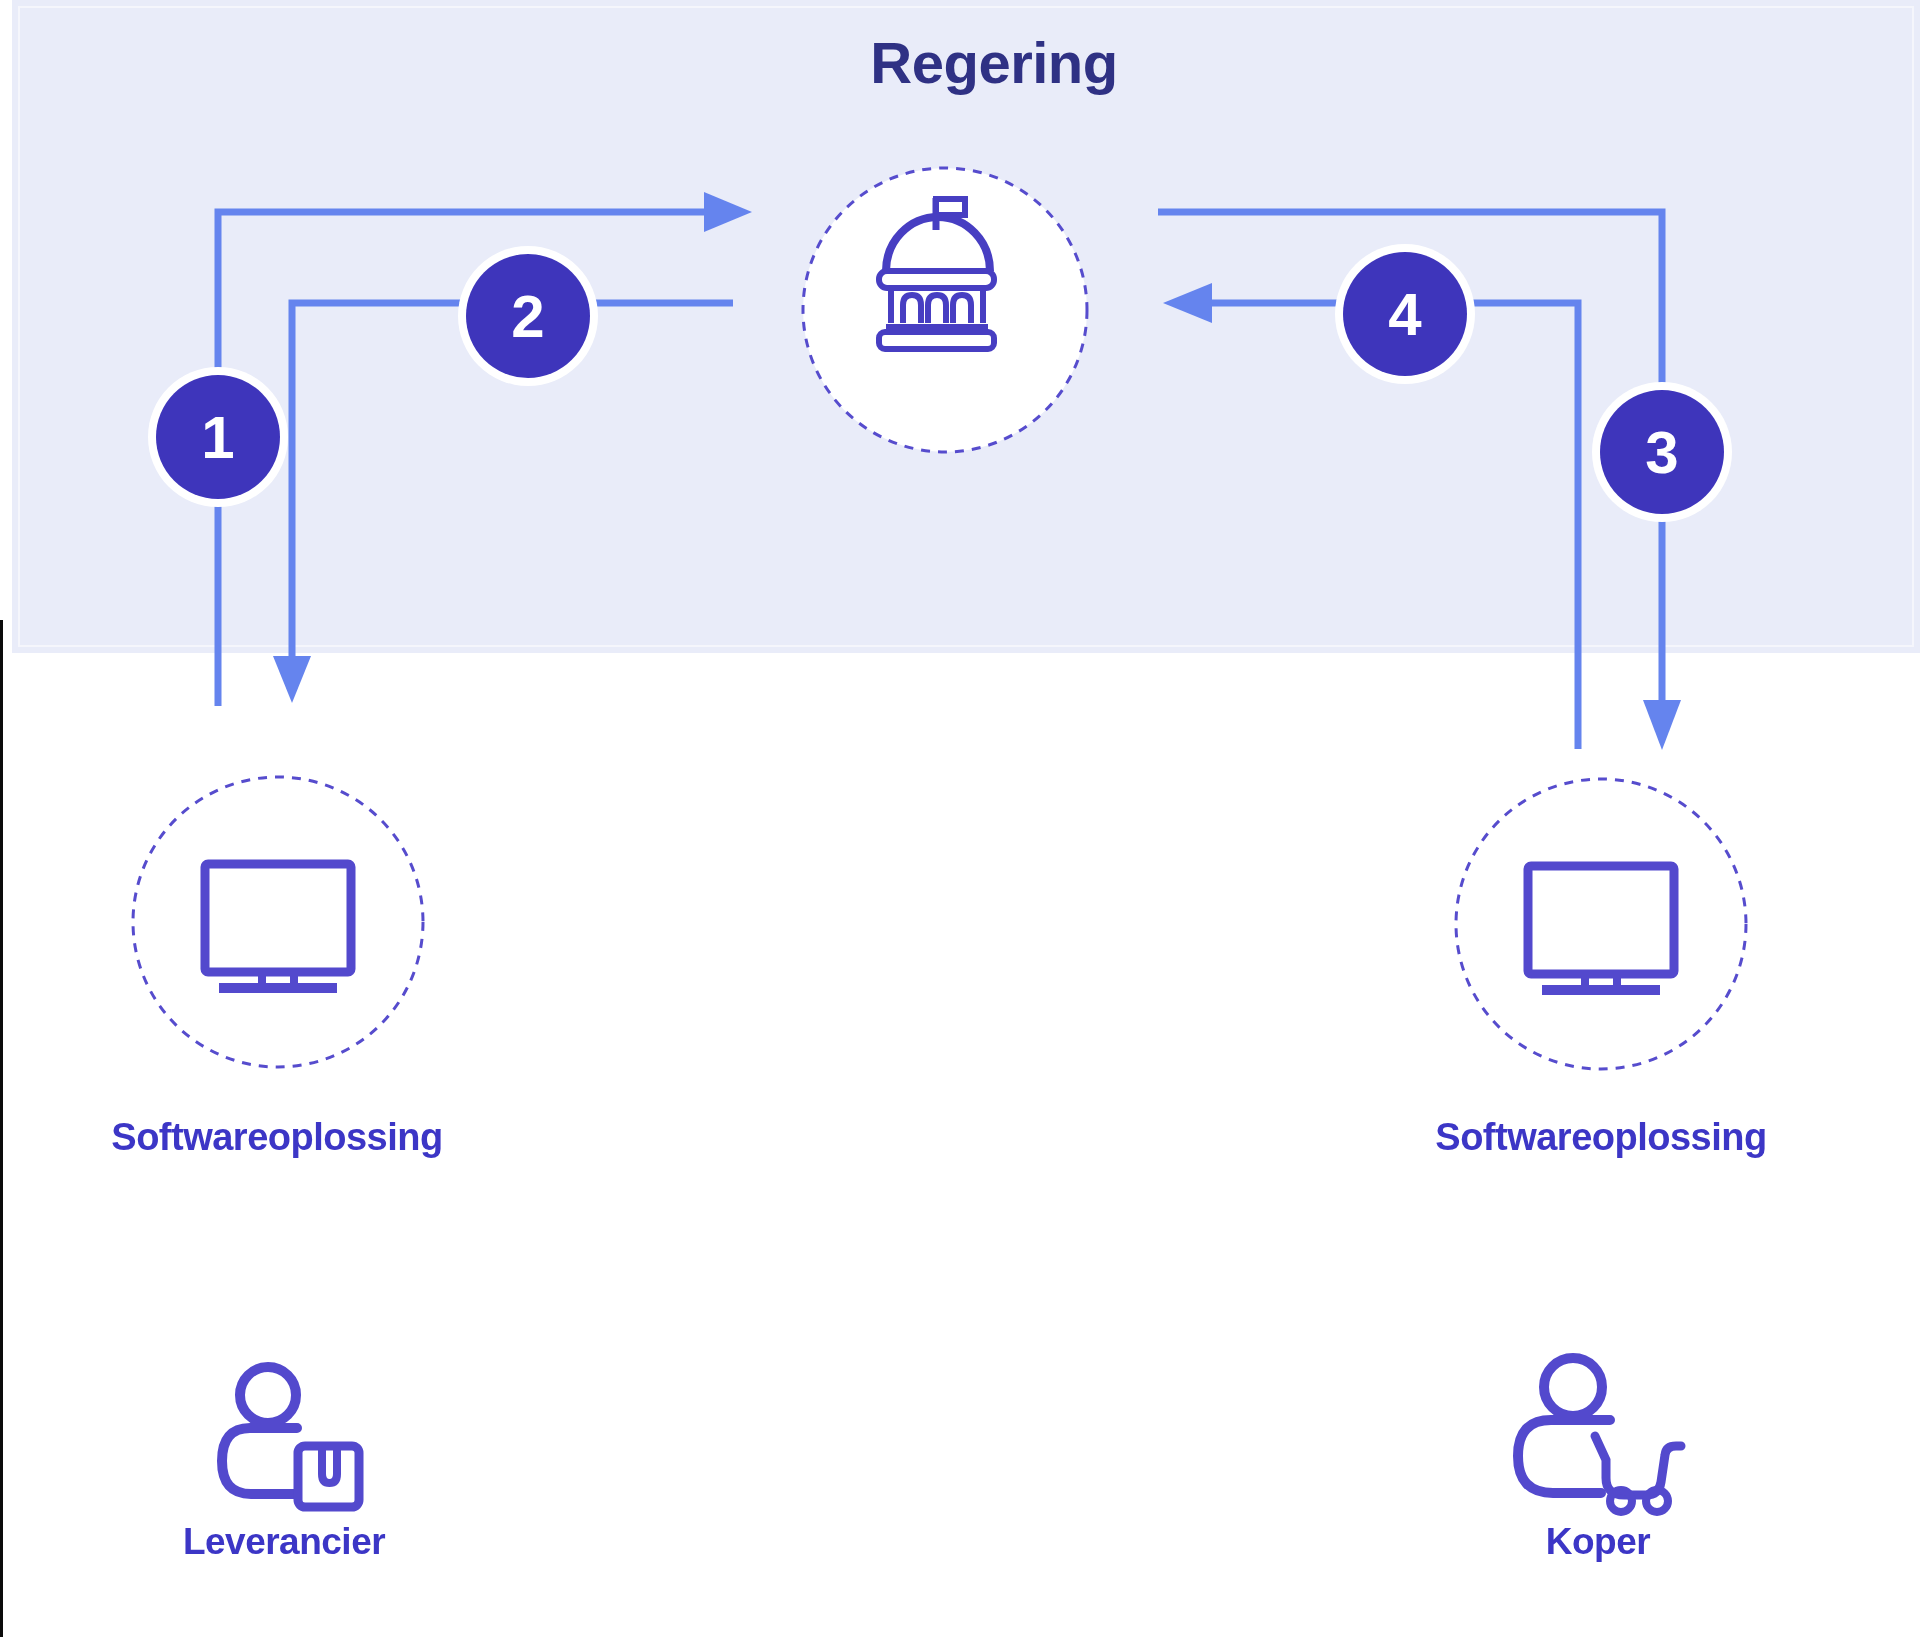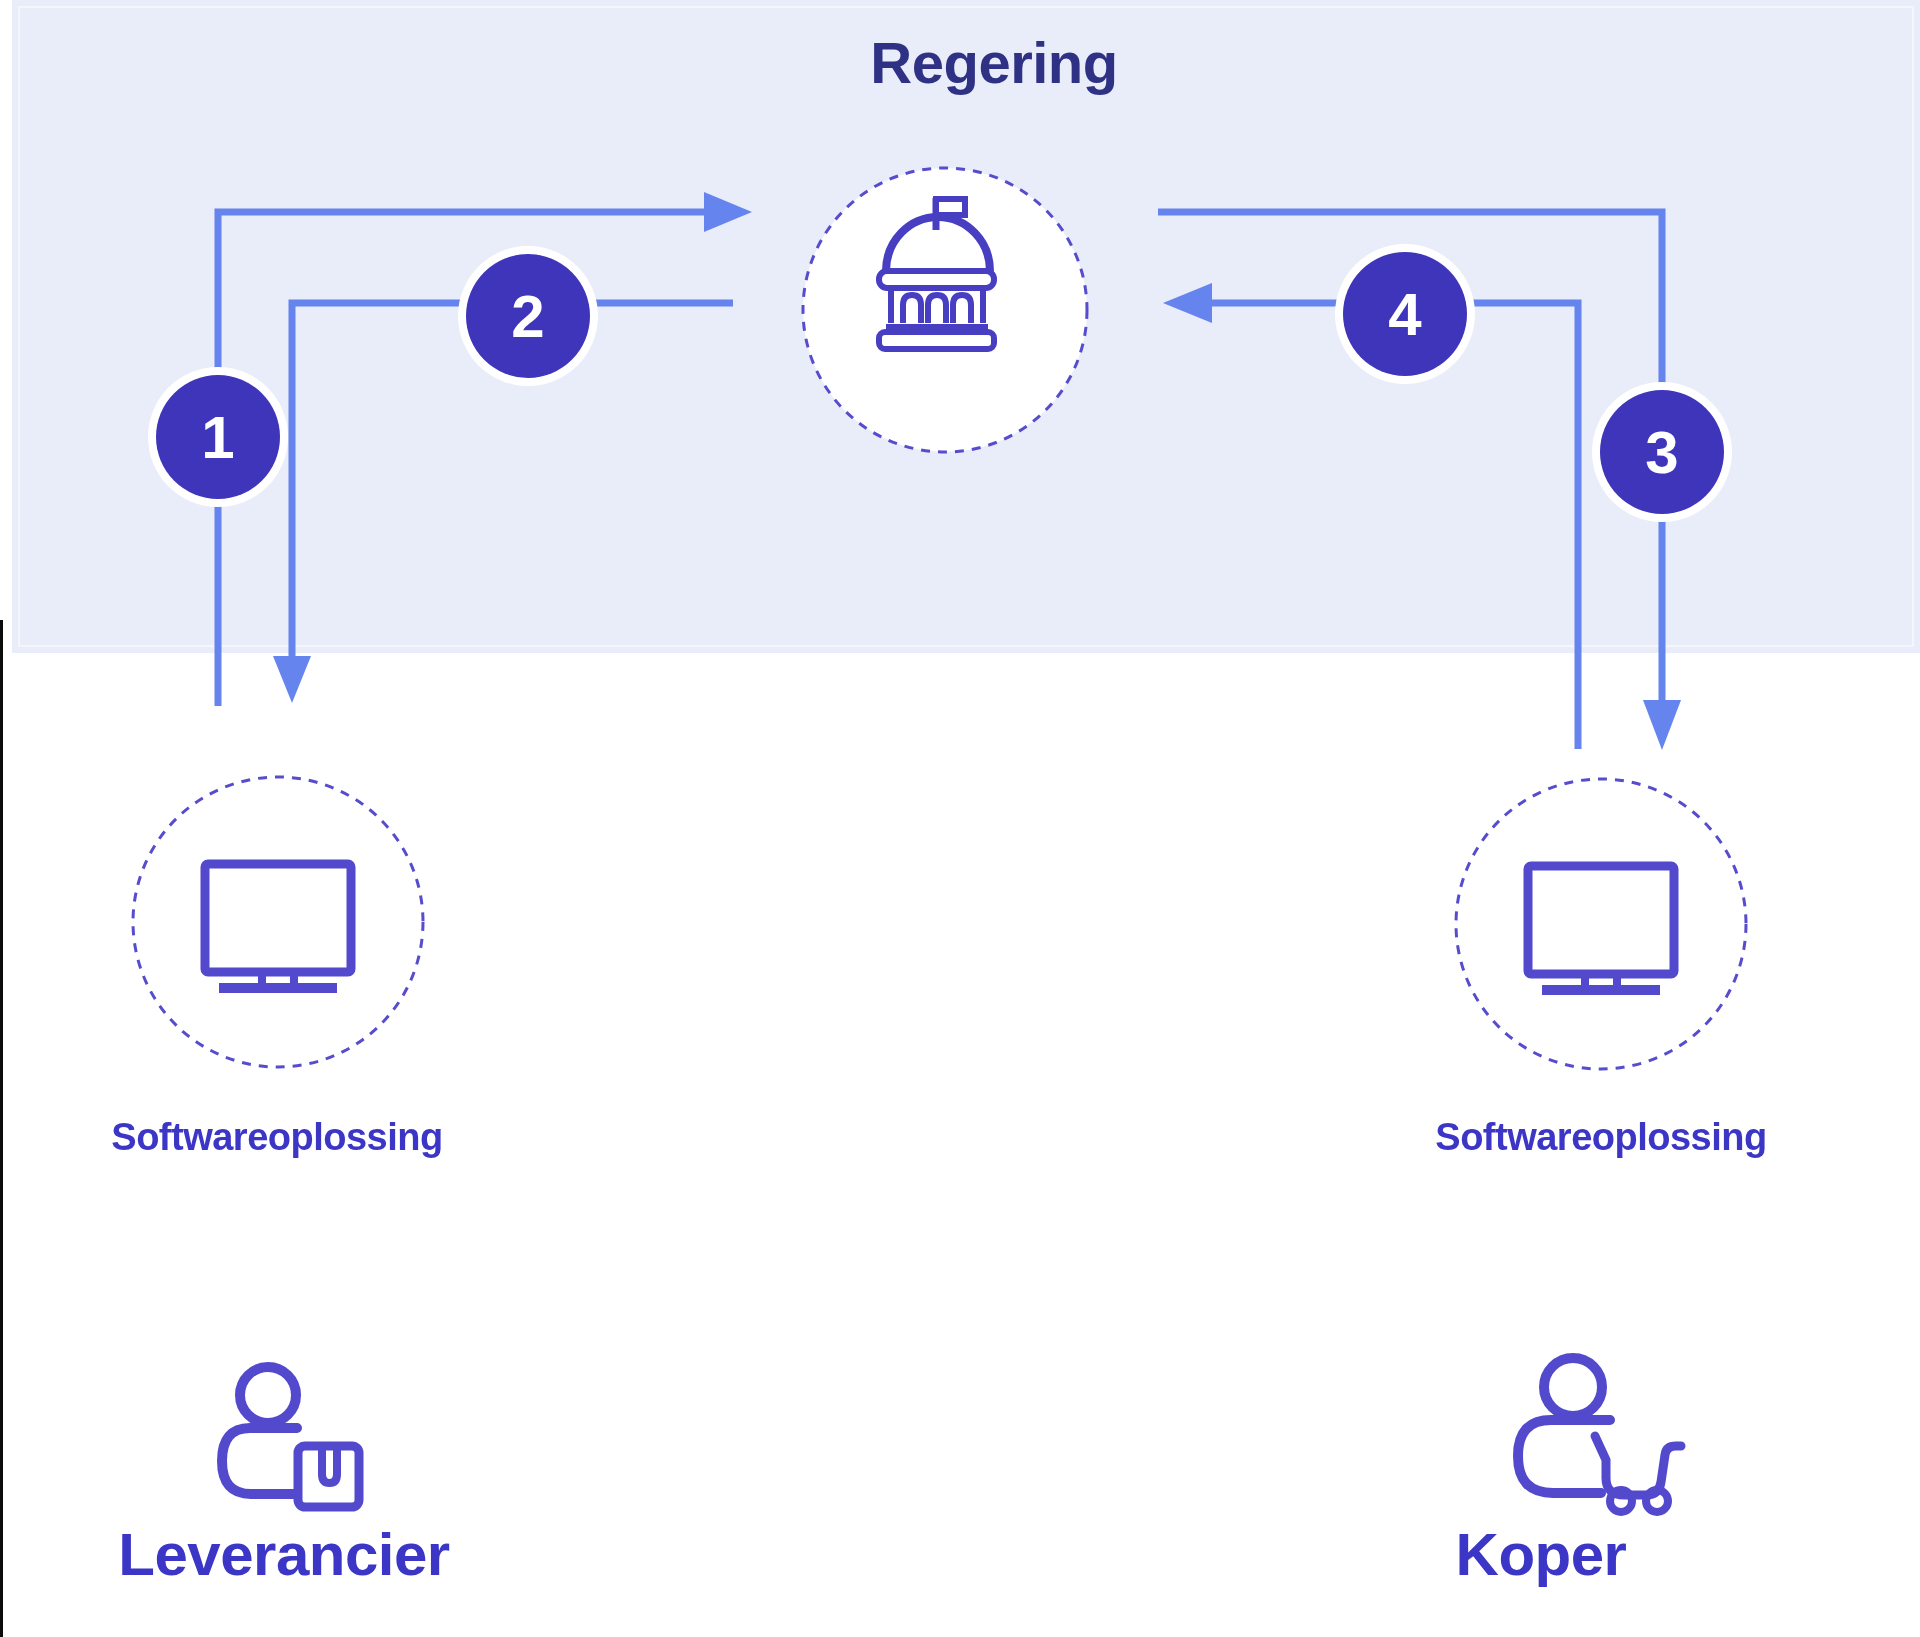--- a/index.html
+++ b/index.html
@@ -37,21 +37,21 @@
   .icon .fillw{fill:#fff;}
   .capitol{stroke:var(--capitol-stroke,#473ec2);fill:none;}
   .capitol .fillw{fill:#fff;}
   .label{
     position:absolute;transform:translateX(-50%);
     font-weight:700;line-height:1.05;white-space:nowrap;
     color:var(--label-text,#3c36c6);letter-spacing:-0.5px;
   }
   .label.title{font-size:58px;color:var(--title-text,#2f3184);margin-left:44px;}
   .label.sw{font-size:38px;}
-  .label.small{font-size:60px;}
+  .label.small{font-size:37px;}
 </style>
 </head>
 <body>
 
 <div class="stage">
 
   <div class="band"></div>
   <div class="edge-artifact"></div>
 
   <svg class="art" viewBox="0 0 1920 1637">
@@ -146,14 +146,14 @@
       <path d="M 82 80 L 93 104 V 122 Q 93 139 111 139 H 133 Q 146 139 148 126 L 152 99 Q 153 90 163 90 L 168 90" stroke-width="9" stroke-linecap="round"></path>
       <circle cx="108" cy="145" r="11" stroke-width="8"></circle>
       <circle cx="144" cy="145" r="11" stroke-width="8"></circle>
     </g>
   </svg>
 
   <div class="label title" style="left:950px;top:33px">Regering</div>
   <div class="label sw" style="left:277px;top:1118px">Softwareoplossing</div>
   <div class="label sw" style="left:1601px;top:1118px">Softwareoplossing</div>
   <div class="label small" style="left:284px;top:1523px">Leverancier</div>
-  <div class="label small" style="left:1541px;top:1523px">Koper</div>
+  <div class="label small" style="left:1598px;top:1523px">Koper</div>
 </div>
 
 </body></html>

